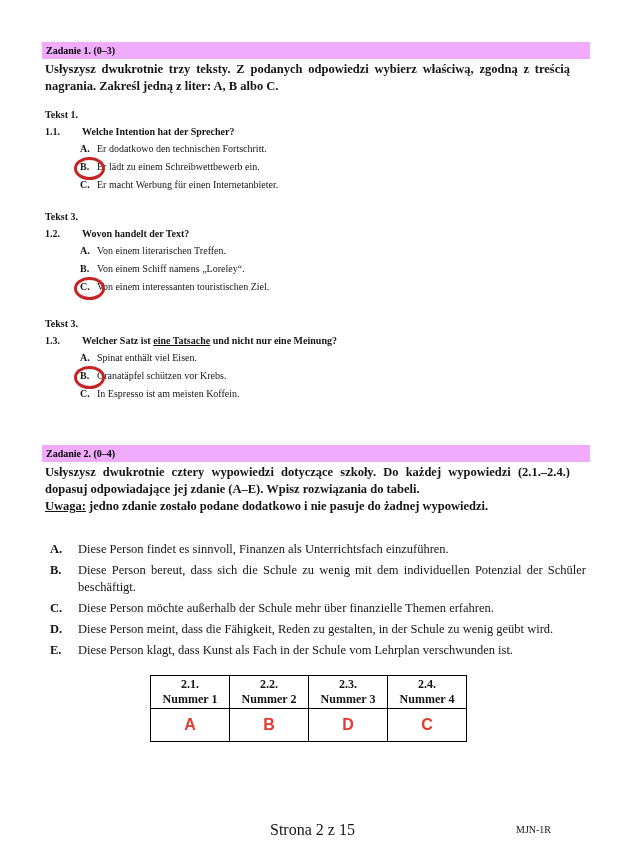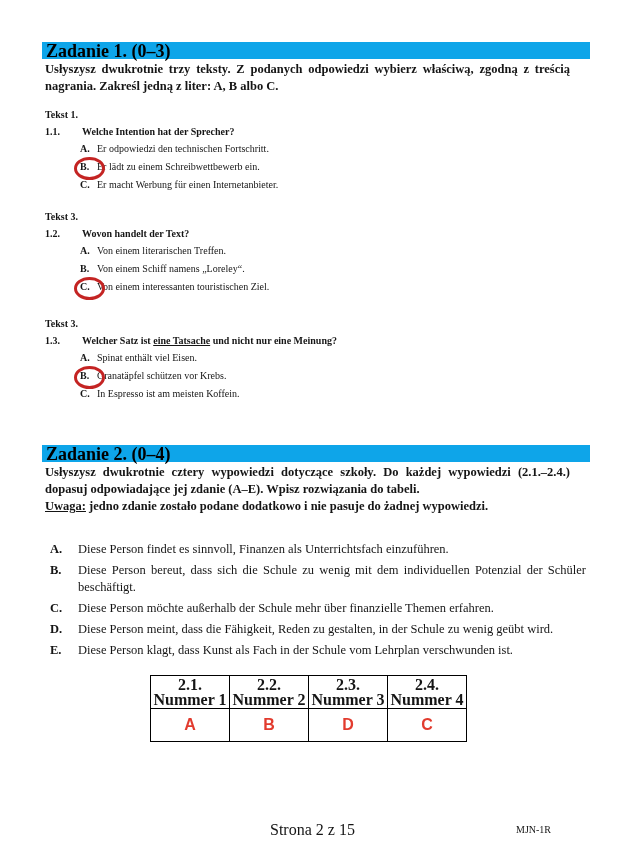--- a/index.html
+++ b/index.html
@@ -4,21 +4,21 @@
 <style>
   html,body{margin:0;padding:0;}
   body{
     width:641px;height:864px;background:#ffffff;overflow:hidden;
     font-family:"Liberation Serif","DejaVu Serif",serif;
     color:#151515;position:relative;
   }
   .page{padding:42px 55px 0 45px;width:541px;}
 
   .task-header{
-    background:#0ea5e9;color:#000;font-weight:bold;font-size:18px;
+    background:#f0abfc;color:#000;font-weight:bold;font-size:10px;
     line-height:16px;padding:1px 4px 0 4px;margin-left:-3px;width:540px;
   }
   .intro{
     margin:2px 16px 0 0;font-weight:bold;font-size:12.5px;line-height:17px;
     text-align:justify;
   }
   .uwaga-line{font-weight:bold;font-size:12.5px;line-height:17px;margin:0;}
   .u{text-decoration:underline;}
 
   .qblock{font-size:10px;}
@@ -39,21 +39,21 @@
   .stmt{position:relative;padding-left:33px;line-height:17px;
     text-align:justify;margin-bottom:4px;}
   .stmt-letter{position:absolute;left:5px;top:0;font-weight:bold;}
 
   table.answers{
     border-collapse:collapse;margin:16px 0 0 105px;
   }
   table.answers td{
     border:1.5px solid #000;width:76px;text-align:center;vertical-align:middle;
   }
-  td.hdr{font-weight:bold;font-size:16px;line-height:15px;padding:1px 0;}
+  td.hdr{font-weight:bold;font-size:12px;line-height:15px;padding:1px 0;}
   td.ans{
     height:30px;font-family:"Liberation Sans","DejaVu Sans",sans-serif;
     font-weight:bold;font-size:16px;color:#e23b2e;
   }
 
   .footer-page{position:absolute;left:270px;top:821px;font-size:16px;}
   .footer-code{position:absolute;left:516px;top:824px;font-size:10px;font-weight:normal;}
 
   .mt12{margin-top:12px;} .mt15{margin-top:15px;} .mt20{margin-top:20px;}
   .mt42{margin-top:42px;}
@@ -68,21 +68,21 @@
   </div>
   <p class="intro">Usłyszysz dwukrotnie trzy teksty. Z podanych odpowiedzi wybierz właściwą, zgodną z treścią nagrania. Zakreśl jedną z liter: A, B albo C.</p>
 
   <div class="qblock mt12">
     <div class="tekst-label">Tekst 1.</div>
     <div class="qline">
       <span class="qnum">1.1.</span><span>Welche Intention hat der Sprecher?</span>
     </div>
     <div class="option">
       <span class="opt-letter"><span>A.</span></span>
-      <span>Er odpowiedzi den technischen Fortschritt.</span>
+      <span>Er dodatkowo den technischen Fortschritt.</span>
     </div>
     <div class="option">
       <span class="opt-letter"><span>B.</span><span class="circle-mark"></span></span>
       <span>Er lädt zu einem Schreibwettbewerb ein.</span>
     </div>
     <div class="option">
       <span class="opt-letter"><span>C.</span></span>
       <span>Er macht Werbung für einen Internetanbieter.</span>
     </div>
   </div>

